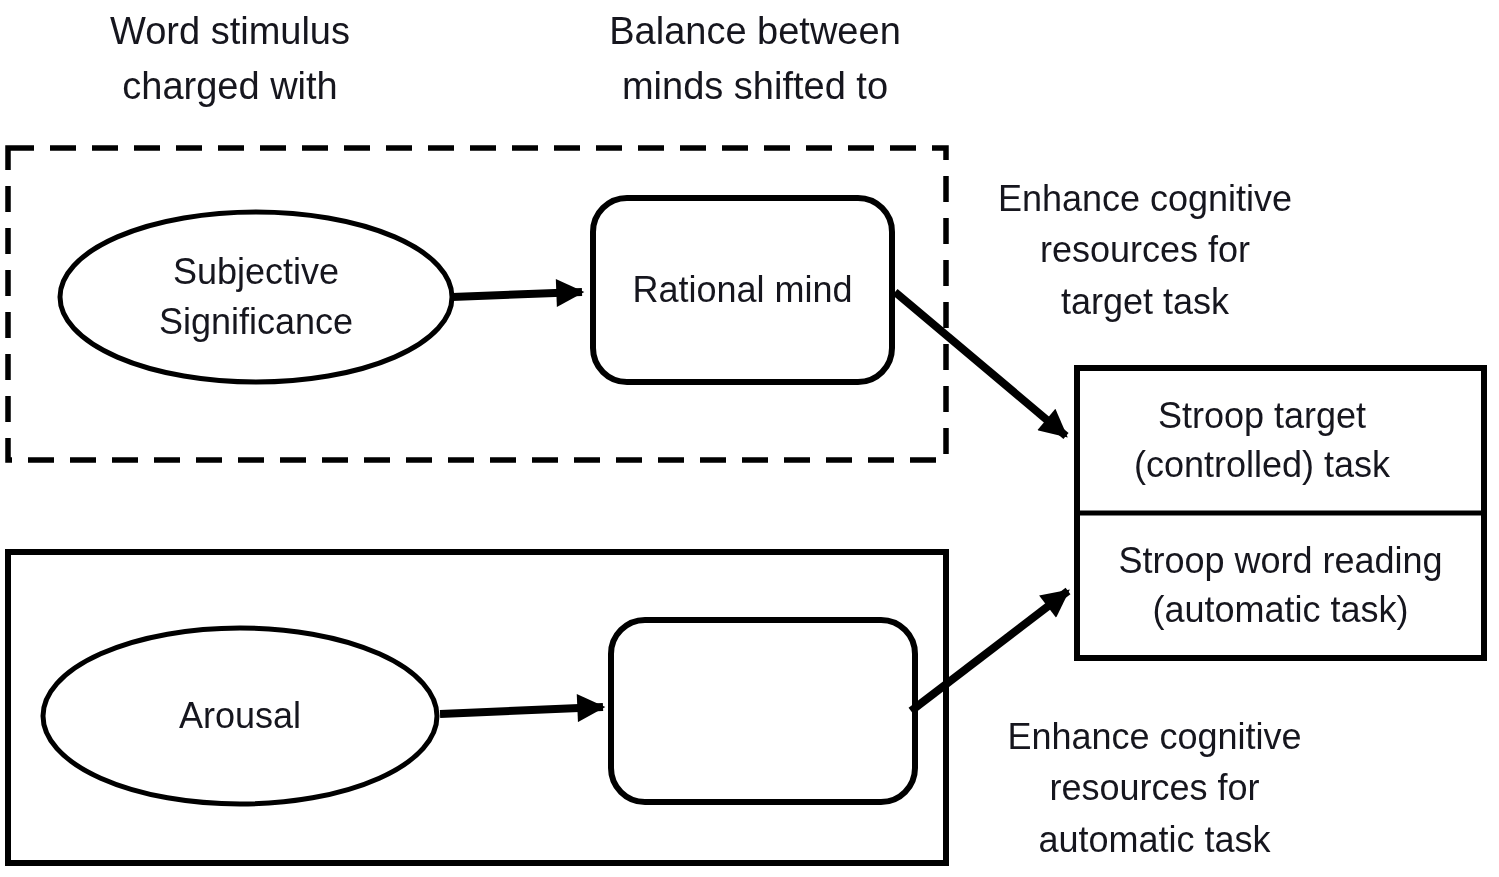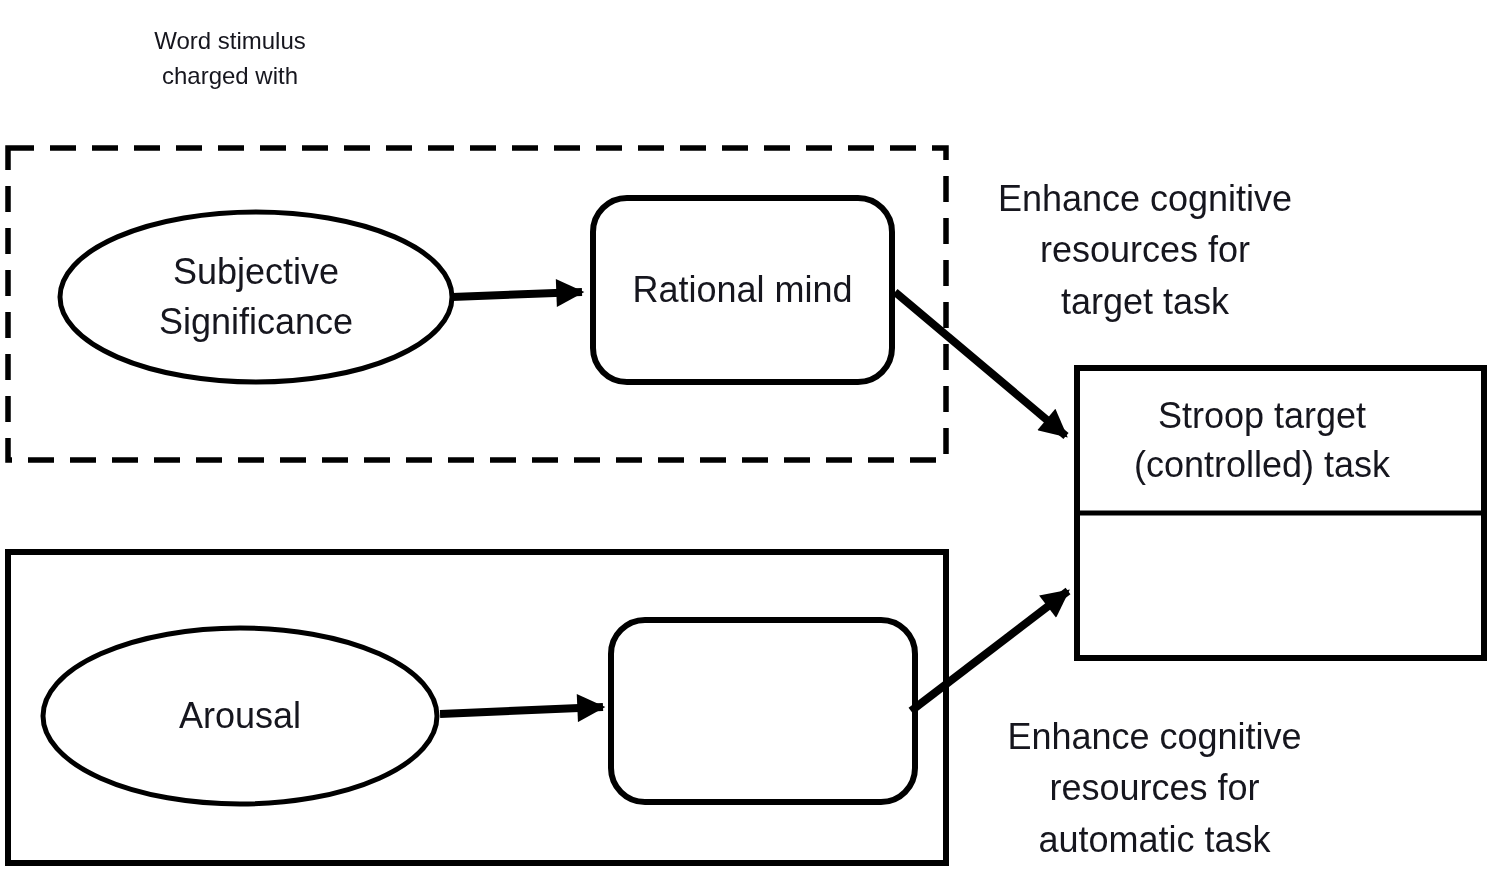--- a/index.html
+++ b/index.html
@@ -28,21 +28,21 @@
     display: flex;
     align-items: center;
     justify-content: center;
     text-align: center;
     white-space: pre-line;
     line-height: 1.4;
     font-size: 36px;
     color: #16161e;
   }
   .header {
-    font-size: 24px;
+    font-size: 38px;
     line-height: 1.45;
   }
   .annotation {
     font-size: 36px;
     line-height: 1.42;
     text-align: center;
   }
   .node-label {
     font-size: 36px;
     line-height: 1.4;
@@ -81,34 +81,38 @@
 
     <line x1="452" y1="297" x2="582" y2="292" stroke="#000000" stroke-width="8" marker-end="url(#arrowhead)"></line>
     <line x1="440" y1="714" x2="603" y2="707" stroke="#000000" stroke-width="8" marker-end="url(#arrowhead)"></line>
     <line x1="895" y1="292" x2="1066" y2="436" stroke="#000000" stroke-width="8" marker-end="url(#arrowhead)"></line>
     <line x1="911" y1="711" x2="1068" y2="591" stroke="#000000" stroke-width="8" marker-end="url(#arrowhead)"></line>
   </svg>
 
   <div class="label header" style="left:30px; top:4px; width:400px; height:110px;">Word stimulus
 charged with</div>
 
+  <div class="label header" style="left:555px; top:4px; width:400px; height:110px;">Balance between
+minds shifted to</div>
 
   <div class="label node-label" style="left:60px; top:212px; width:392px; height:170px;text-align:center;">Subjective
 Significance</div>
 
   <div class="label node-label" style="left:43px; top:628px; width:394px; height:176px;">Arousal</div>
 
   <div class="label node-label" style="left:593px; top:198px; width:299px; height:184px;">Rational mind</div>
 
 
   <div class="label annotation" style="left:955px; top:170px; width:380px; height:160px;">Enhance cognitive
 resources for
 target task</div>
 
   <div class="label annotation" style="left:962px; top:708px; width:385px; height:160px;">Enhance cognitive
 resources for
 automatic task</div>
 
   <div class="label stroop-label" style="left:1080px; top:372px; width:364px; height:138px;">Stroop target
 (controlled) task</div>
 
+  <div class="label stroop-label" style="left:1080px; top:517px; width:401px; height:138px;">Stroop word reading
+(automatic task)</div>
 
 </div>
 
 </body></html>

